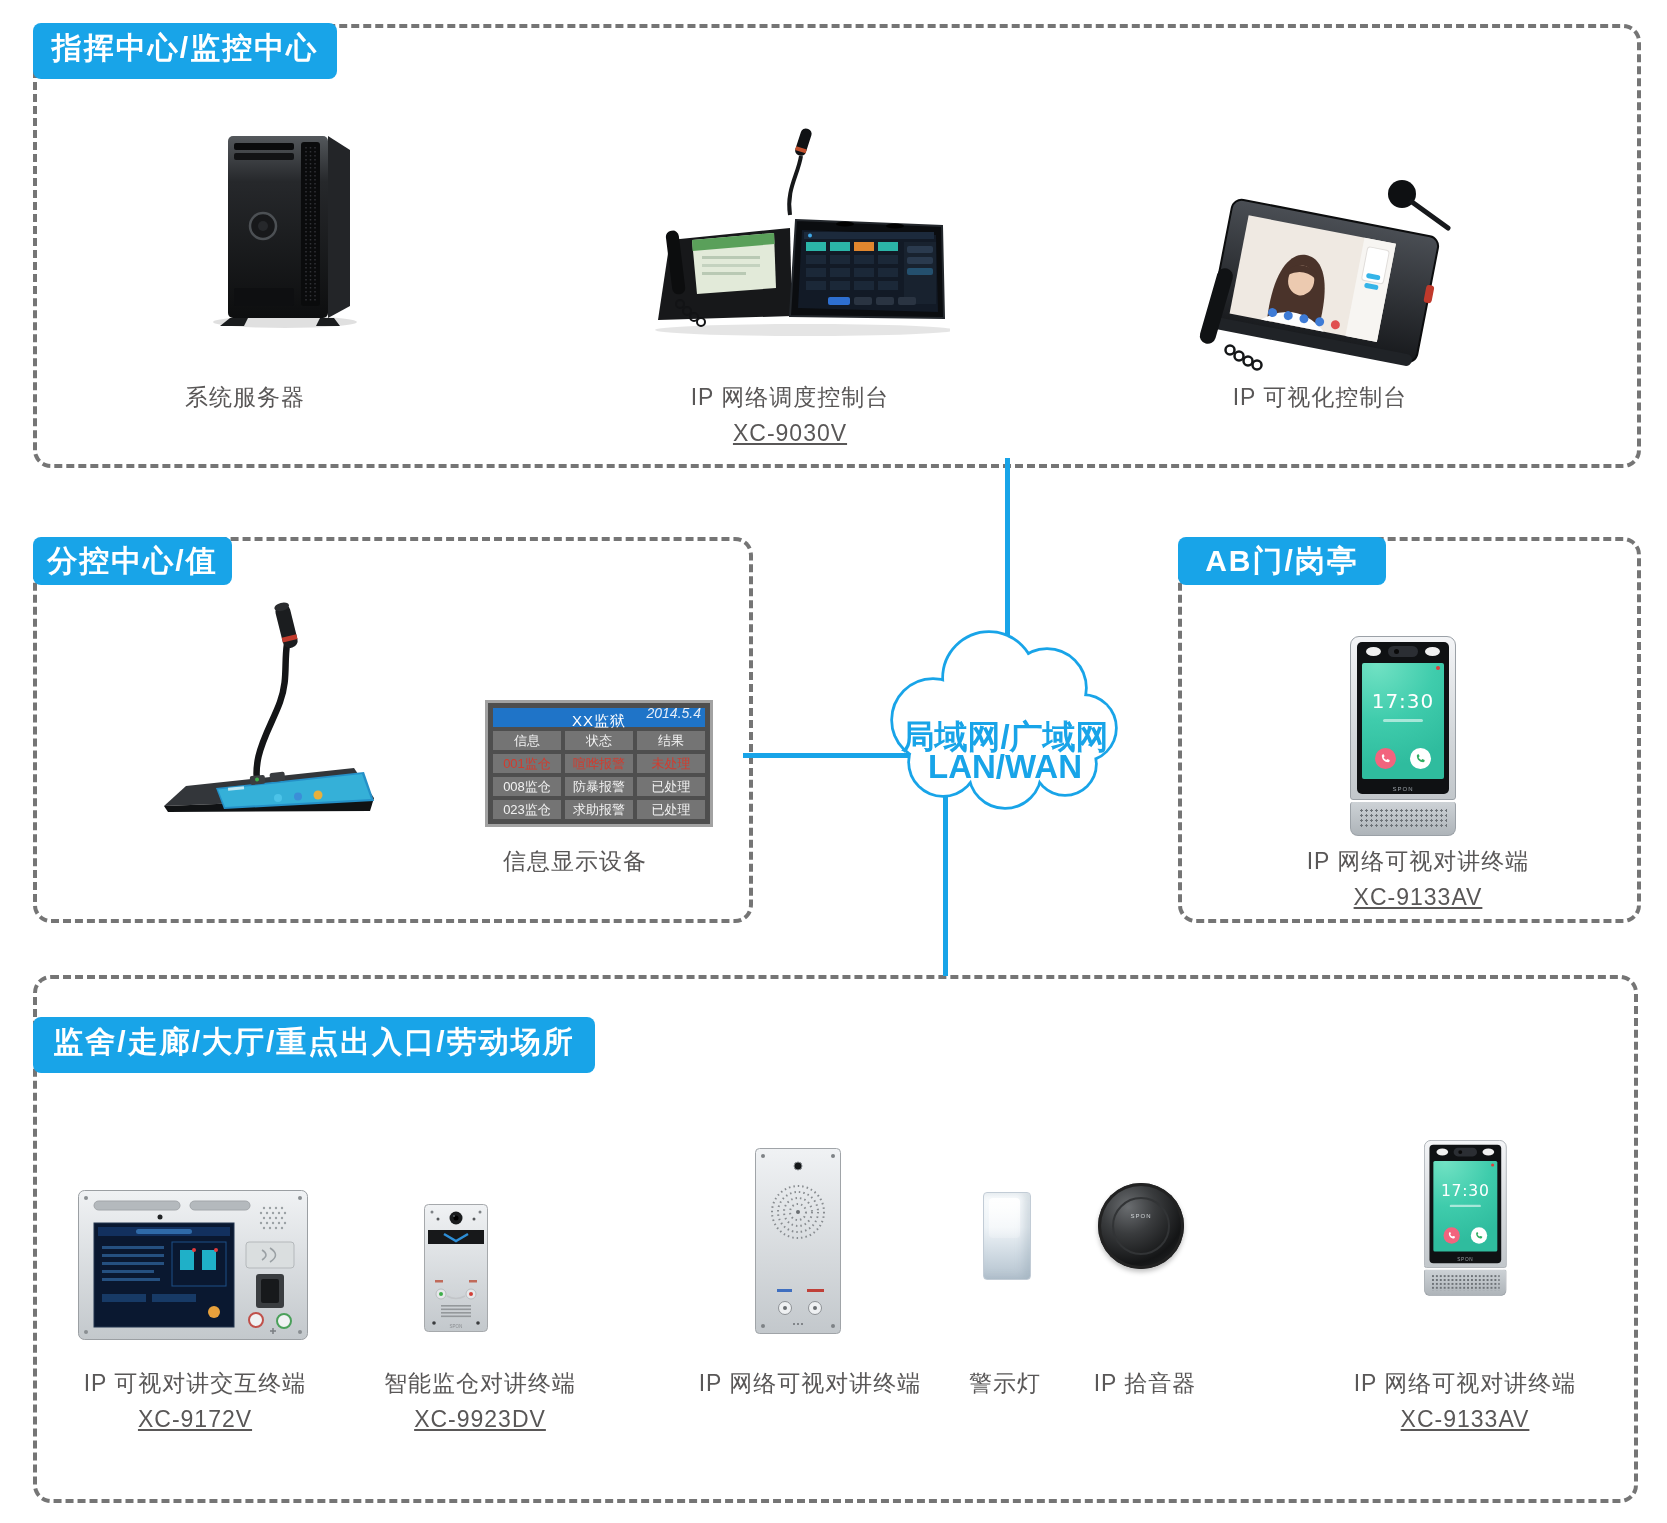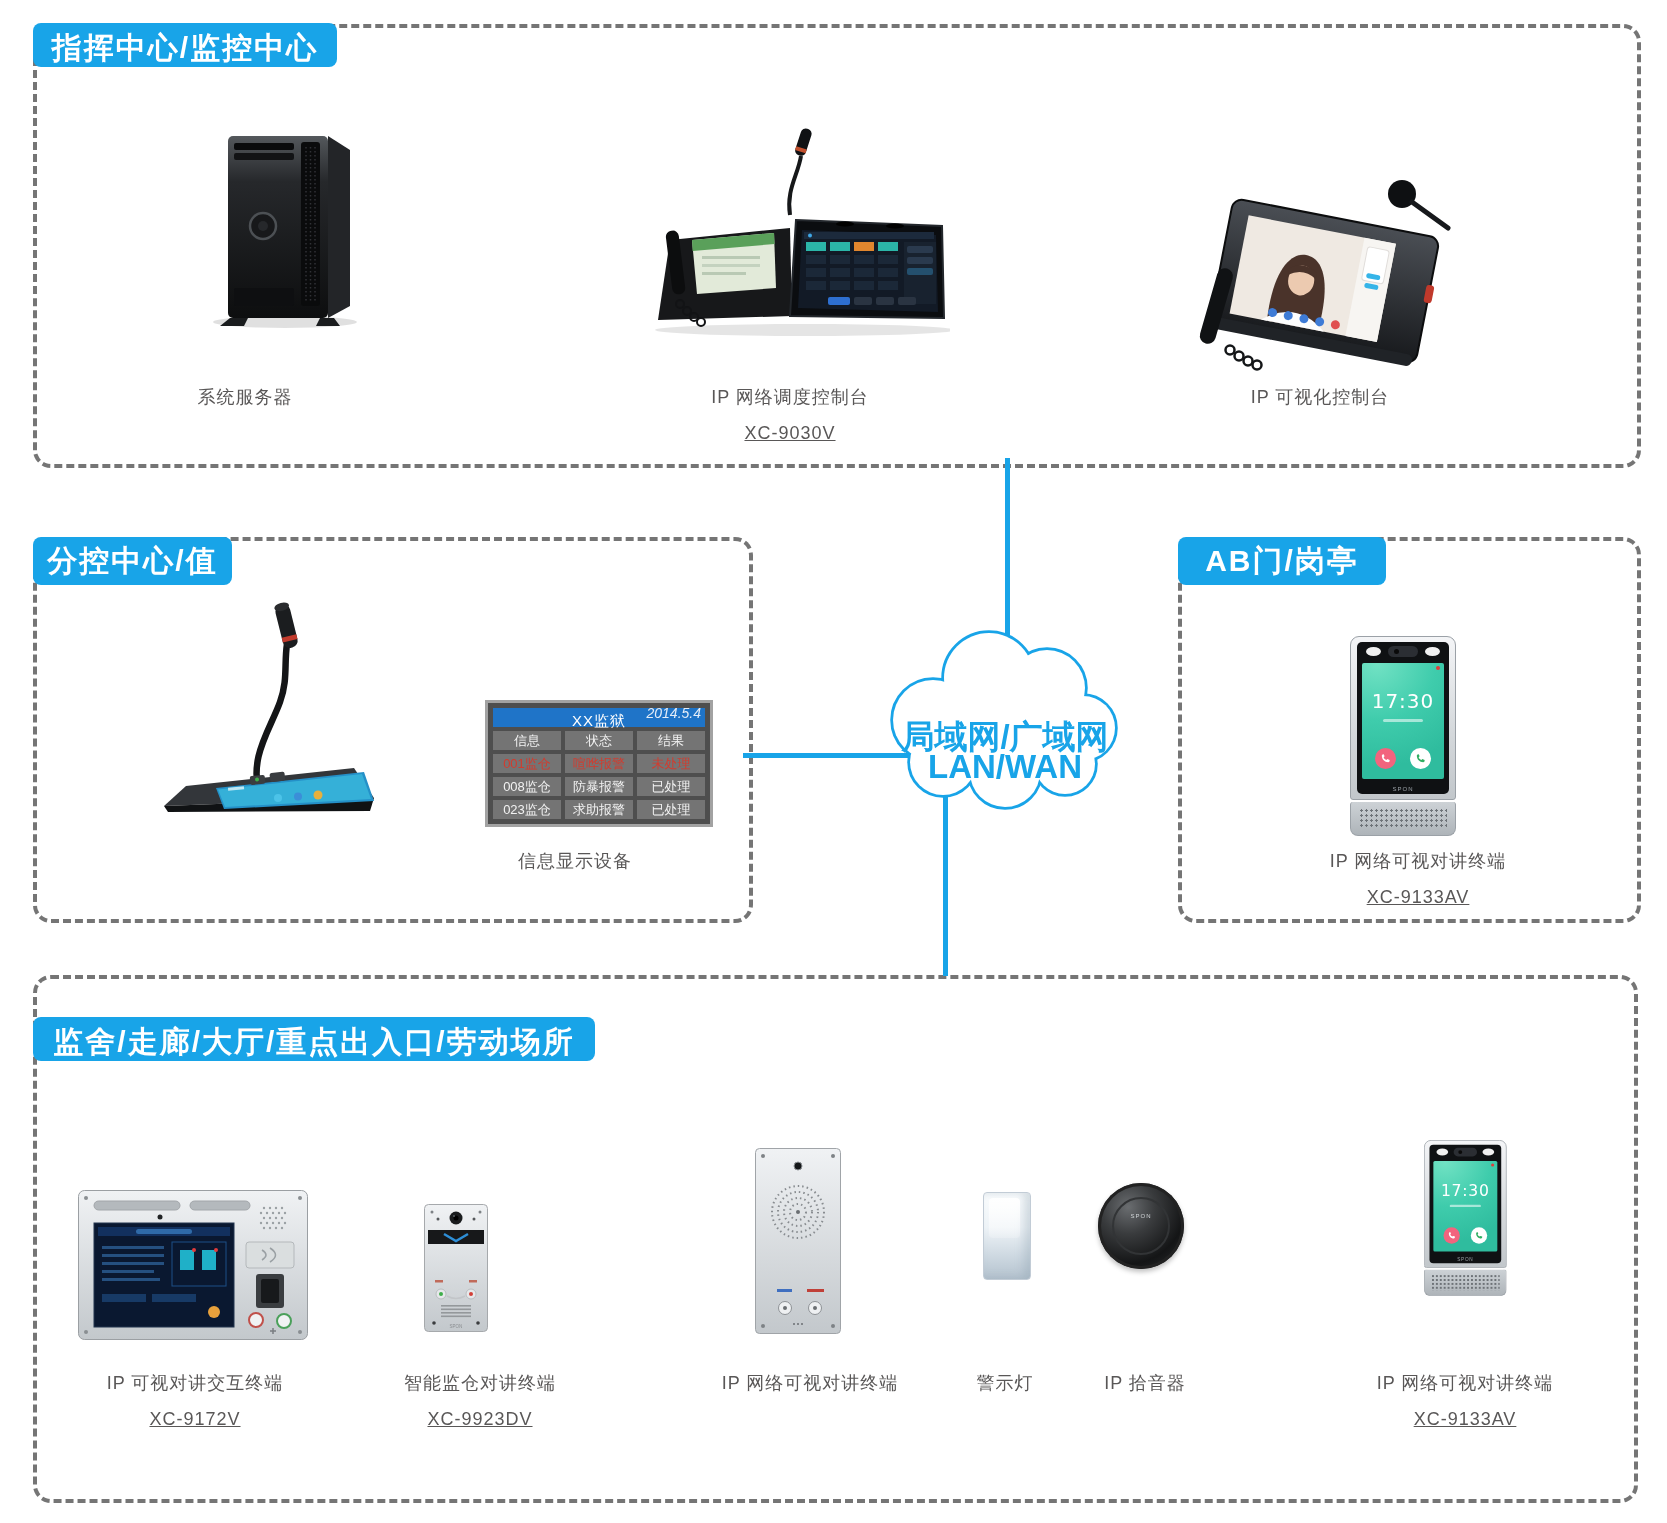--- a/index.html
+++ b/index.html
@@ -1,22 +1,22 @@
 <!DOCTYPE html>
 <html style="--accent: #18A4E8; --border: #757575; --label-text: #595757; --display-title-bg: #1F74C8; --display-cell-bg: #747474; --alarm-red: #D23B2E; --screen-teal: #3FCCAC;"><head>
 <meta charset="utf-8">
 <style>
   html,body{margin:0;padding:0;background:#fff;}
   body{position:relative;width:1667px;height:1523px;overflow:hidden;
        font-family:"Liberation Sans","DejaVu Sans",sans-serif;}
   .section{position:absolute;border:4px dashed var(--border,#757575);border-radius:18px;}
   .sec-title{position:absolute;background:var(--accent,#18A4E8);color:#fff;
        font-size:30px;font-weight:600;letter-spacing:2px;text-align:center;
-       line-height:50px;height:44px;border-radius:8px;z-index:5;}
-  .dev-label{position:absolute;text-align:center;font-size:18px;letter-spacing:1px;
+       line-height:50px;height:56px;border-radius:8px;z-index:5;}
+  .dev-label{position:absolute;text-align:center;font-size:23px;letter-spacing:1px;
        color:var(--label-text,#595757);line-height:34px;z-index:4;}
   .dev-label .model{margin-top:2px;text-decoration:underline;}
   .conn{position:absolute;background:var(--accent,#18A4E8);z-index:1;}
   .cloud-wrap{position:absolute;left:885px;top:620px;width:240px;height:200px;z-index:2;}
   .cloud-text{position:absolute;left:885px;top:722px;width:240px;text-align:center;z-index:3;
        color:var(--accent,#18A4E8);font-weight:bold;font-size:33px;line-height:30px;}
   .dev{position:absolute;}
   
   .display{position:absolute;left:485px;top:700px;width:228px;background:#4e4e4e;
        border:3px solid #a2a2a2;padding:5px;box-sizing:border-box;z-index:2;}

